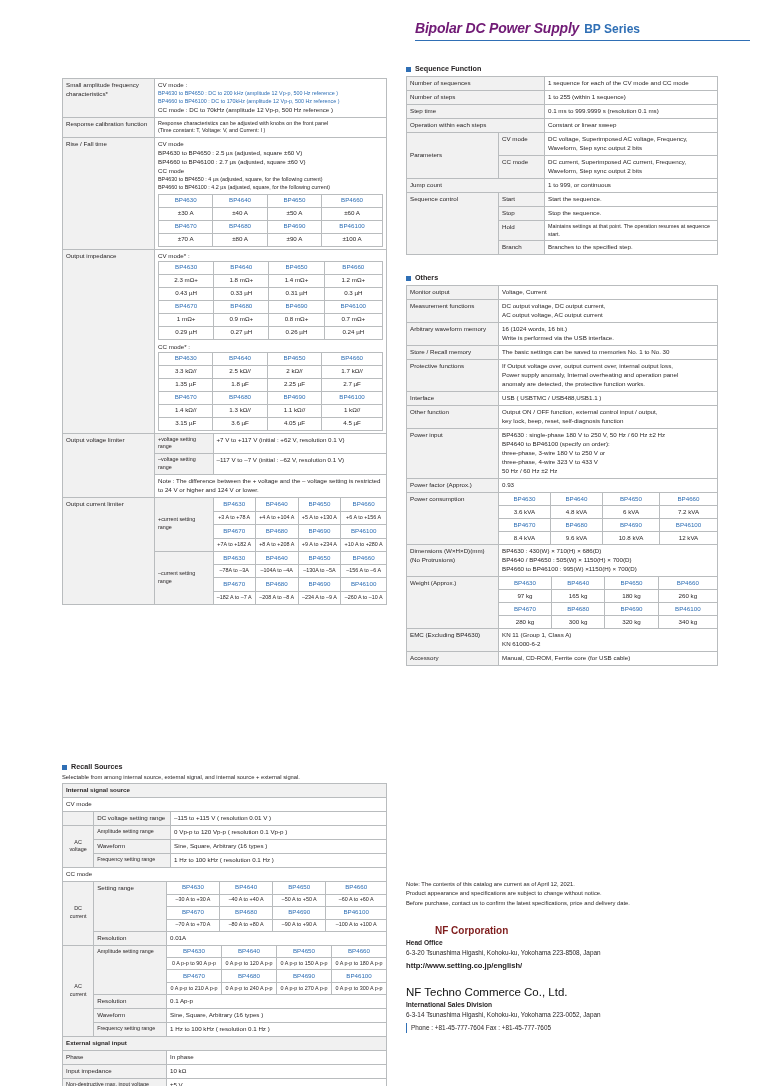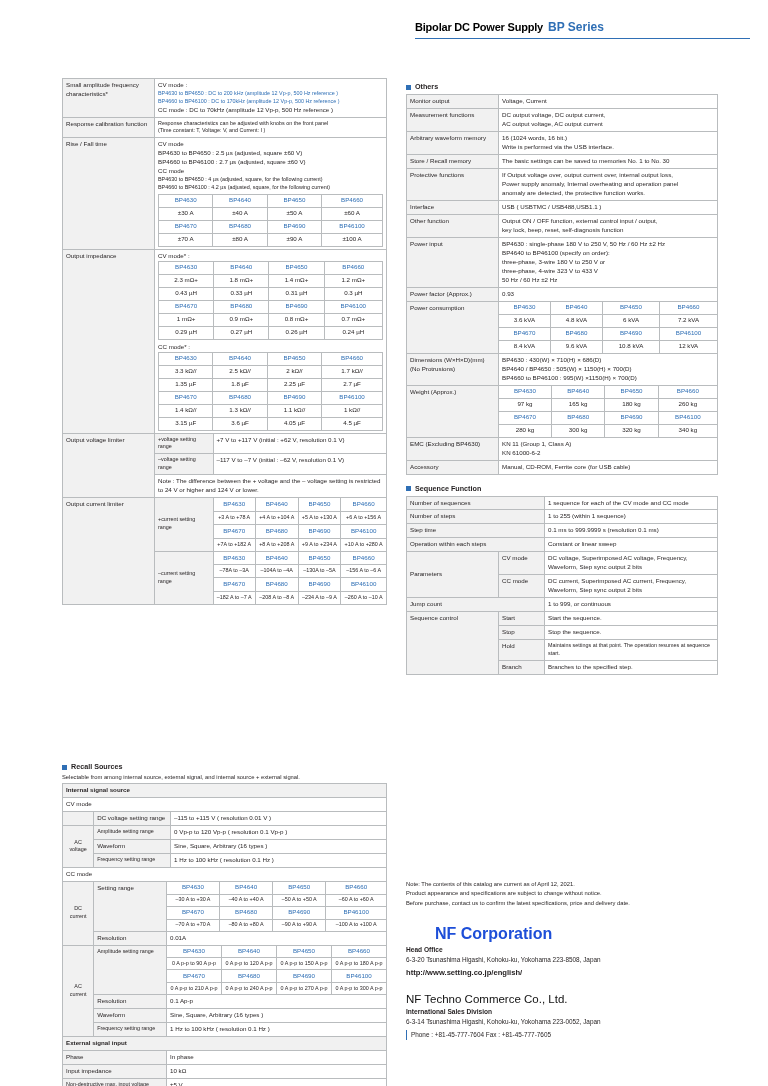--- a/index.html
+++ b/index.html
@@ -9,21 +9,21 @@
     background:#ffffff;
     font-family:"Liberation Sans", sans-serif;
     font-size:6.2px;
     color:#231f20;
     position:relative;
   }
   .page { position:relative; width:768px; height:1086px; padding:0; }
 
   
   .hdr { position:absolute; left:415px; top:20px; width:335px; }
-  .hdr .t1 { font-size:11px; font-weight:bold; color:#000000; letter-spacing:-0.2px; display:inline; }
+  .hdr .t1 { font-size:14px; font-weight:bold; color:#701a75; letter-spacing:-0.2px; display:inline;font-style:italic; }
   .hdr .t2 { font-size:12px; font-weight:bold; color:#2f6fb5; display:inline; margin-left:5px; }
   .hdr .rule { margin-top:4px; border-top:1.6px solid #2f6fb5; width:335px; }
 
   
   table { border-collapse:collapse; width:100%; }
   td, th { border:0.6px solid #b9bcbe; padding:2px 3px; vertical-align:top;
            font-size:6.2px; line-height:1.45; font-weight:normal; text-align:left; color:#231f20; }
   .lbl { background:#f1f1f1; width:92px; }
   .lbl2 { background:#f1f1f1; }
   .blue { color:#2f6fb5; }
@@ -47,21 +47,21 @@
 
   
   .w58 { width:58px; }
   .w34 { width:30px; }
   .w70 { width:70px; }
   .w100 { width:104px; }
 
   
   .note { position:absolute; left:406px; top:880px; width:330px; font-size:5.8px; line-height:1.6; }
   .corp { position:absolute; left:406px; top:925px; width:340px; }
-  .corp .nm { font-size:16px; font-weight:bold; color:#1d4ed8;padding-left:29px; }
+  .corp .nm { font-size:10px; font-weight:bold; color:#7f1d1d;padding-left:29px; }
   .corp .nm2 { font-size:11.5px; font-weight:normal; color:#111; }
   .corp .sub { font-size:6.6px; font-weight:bold; margin-top:3px; }
   .corp .ln { font-size:6.4px; margin-top:2px; line-height:1.6; }
   .corp .url { font-size:7.6px; font-weight:bold; margin-top:3px; }
   .corp .blk2 { margin-top:16px; }
   .phone { border-left:1.2px solid #2f6fb5; padding-left:4px; }
 
   .tiny { font-size:5.4px; }
 </style>
 </head>
@@ -439,20 +439,80 @@
         <td colspan="2" class="lbl2 tiny">Non-destructive max. input voltage</td>
         <td colspan="2">±5 V</td>
       </tr>
 
     </tbody>
       </table>
   </div>
 
   <div class="colR">
 
+    <div class="blk">
+      <div class="sech">Sequence Function</div>
+      <table>
+        <tbody>
+            <tr>
+          <td class="lbl" colspan="2">Number of sequences</td>
+          <td>1 sequence for each of the CV mode and CC mode</td>
+        </tr>
+        <tr>
+          <td class="lbl" colspan="2">Number of steps</td>
+          <td>1 to 255 (within 1 sequence)</td>
+        </tr>
+        <tr>
+          <td class="lbl" colspan="2">Step time</td>
+          <td>0.1 ms to 999.9999 s (resolution 0.1 ms)</td>
+        </tr>
+        <tr>
+          <td class="lbl" colspan="2">Operation within each steps</td>
+          <td>Constant or linear sweep</td>
+        </tr>
+        <tr>
+          <td rowspan="2" class="lbl" style="width:46px;vertical-align:middle">Parameters</td>
+          <td class="lbl2" style="width:46px">CV  mode</td>
+          <td>
+            <div>DC voltage, Superimposed AC voltage, Frequency,</div>
+            <div>Waveform, Step sync output 2 bits</div>
+          </td>
+        </tr>
+        <tr>
+          <td class="lbl2">CC  mode</td>
+          <td>
+            <div>DC current, Superimposed AC current, Frequency,</div>
+            <div>Waveform, Step sync output 2 bits</div>
+          </td>
+        </tr>
+        <tr>
+          <td class="lbl" colspan="2">Jump count</td>
+          <td>1 to 999, or continuous</td>
+        </tr>
+        <tr>
+          <td rowspan="4" class="lbl" style="vertical-align:top">Sequence control</td>
+          <td class="lbl2">Start</td>
+          <td>Start the sequence.</td>
+        </tr>
+        <tr>
+          <td class="lbl2">Stop</td>
+          <td>Stop the sequence.</td>
+        </tr>
+        <tr>
+          <td class="lbl2">Hold</td>
+          <td class="tiny">Maintains settings at that point. The operation resumes at sequence start.</td>
+        </tr>
+        <tr>
+          <td class="lbl2">Branch</td>
+          <td>Branches to the specified step.</td>
+        </tr>
+      </tbody>
+        </table>
+    </div>
+
     <div class="blk" style="margin-top:18px">
       <div class="sech">Others</div>
       <table>
         <tbody>
             <tr>
           <td class="lbl">Monitor output</td>
           <td>
                 <div>Voltage, Current</div>
               </td>
         </tr>
@@ -596,80 +656,20 @@
         </tr>
         <tr>
           <td class="lbl">Accessory</td>
           <td>
                 <div>Manual, CD-ROM, Ferrite core (for USB cable)</div>
               </td>
         </tr>
       </tbody>
         </table>
     </div>
-
-    <div class="blk">
-      <div class="sech">Sequence Function</div>
-      <table>
-        <tbody>
-            <tr>
-          <td class="lbl" colspan="2">Number of sequences</td>
-          <td>1 sequence for each of the CV mode and CC mode</td>
-        </tr>
-        <tr>
-          <td class="lbl" colspan="2">Number of steps</td>
-          <td>1 to 255 (within 1 sequence)</td>
-        </tr>
-        <tr>
-          <td class="lbl" colspan="2">Step time</td>
-          <td>0.1 ms to 999.9999 s (resolution 0.1 ms)</td>
-        </tr>
-        <tr>
-          <td class="lbl" colspan="2">Operation within each steps</td>
-          <td>Constant or linear sweep</td>
-        </tr>
-        <tr>
-          <td rowspan="2" class="lbl" style="width:46px;vertical-align:middle">Parameters</td>
-          <td class="lbl2" style="width:46px">CV  mode</td>
-          <td>
-            <div>DC voltage, Superimposed AC voltage, Frequency,</div>
-            <div>Waveform, Step sync output 2 bits</div>
-          </td>
-        </tr>
-        <tr>
-          <td class="lbl2">CC  mode</td>
-          <td>
-            <div>DC current, Superimposed AC current, Frequency,</div>
-            <div>Waveform, Step sync output 2 bits</div>
-          </td>
-        </tr>
-        <tr>
-          <td class="lbl" colspan="2">Jump count</td>
-          <td>1 to 999, or continuous</td>
-        </tr>
-        <tr>
-          <td rowspan="4" class="lbl" style="vertical-align:top">Sequence control</td>
-          <td class="lbl2">Start</td>
-          <td>Start the sequence.</td>
-        </tr>
-        <tr>
-          <td class="lbl2">Stop</td>
-          <td>Stop the sequence.</td>
-        </tr>
-        <tr>
-          <td class="lbl2">Hold</td>
-          <td class="tiny">Maintains settings at that point. The operation resumes at sequence start.</td>
-        </tr>
-        <tr>
-          <td class="lbl2">Branch</td>
-          <td>Branches to the specified step.</td>
-        </tr>
-      </tbody>
-        </table>
-    </div>
   </div>
 
   <div class="note">
     <div>Note: The contents of this catalog are current as of April 12, 2021.</div>
     <div>Product appearance and specifications are subject to change without notice.</div>
     <div>Before purchase, contact us to confirm the latest specifications, price and delivery date.</div>
   </div>
 
   <div class="corp">
     <div class="nm">NF Corporation</div>

